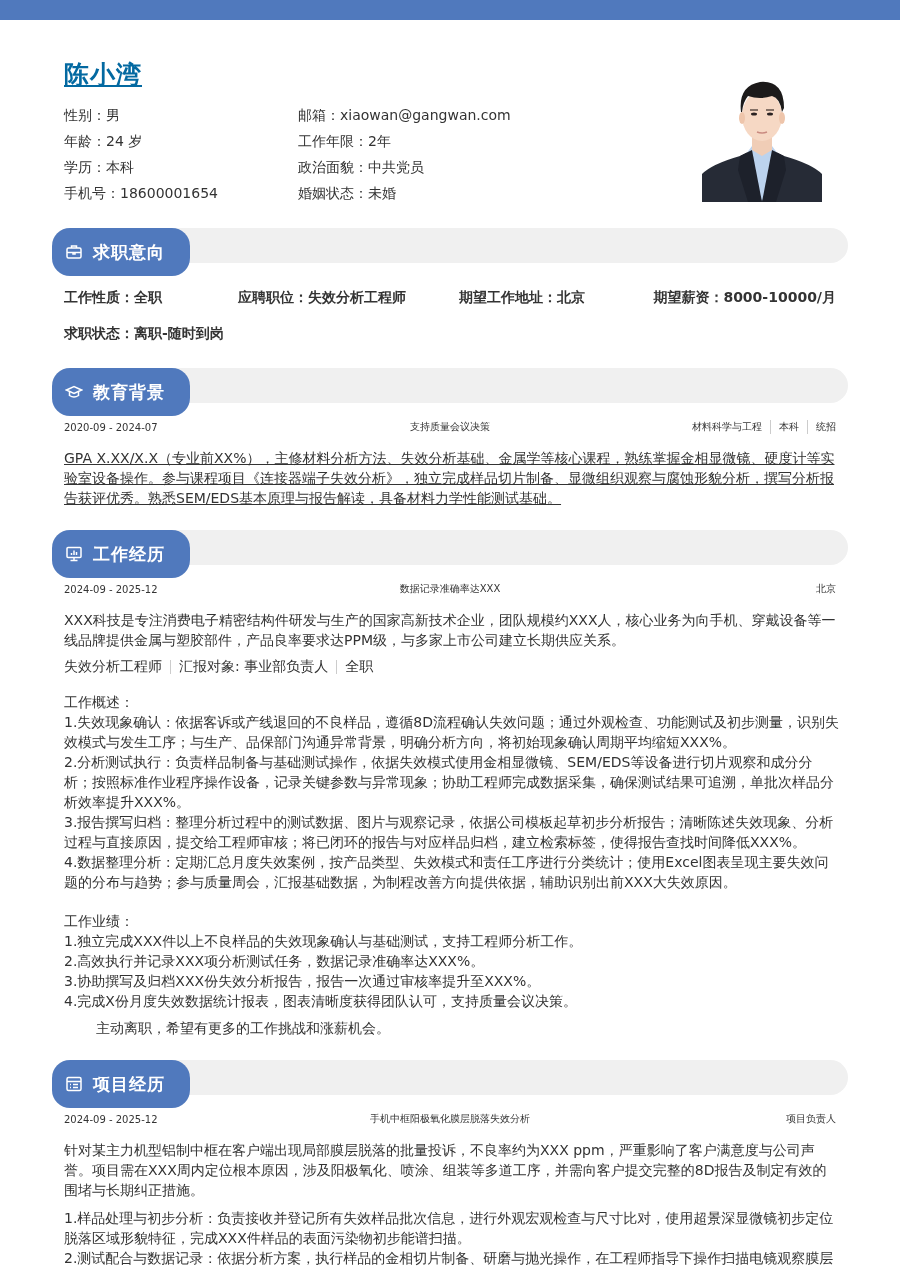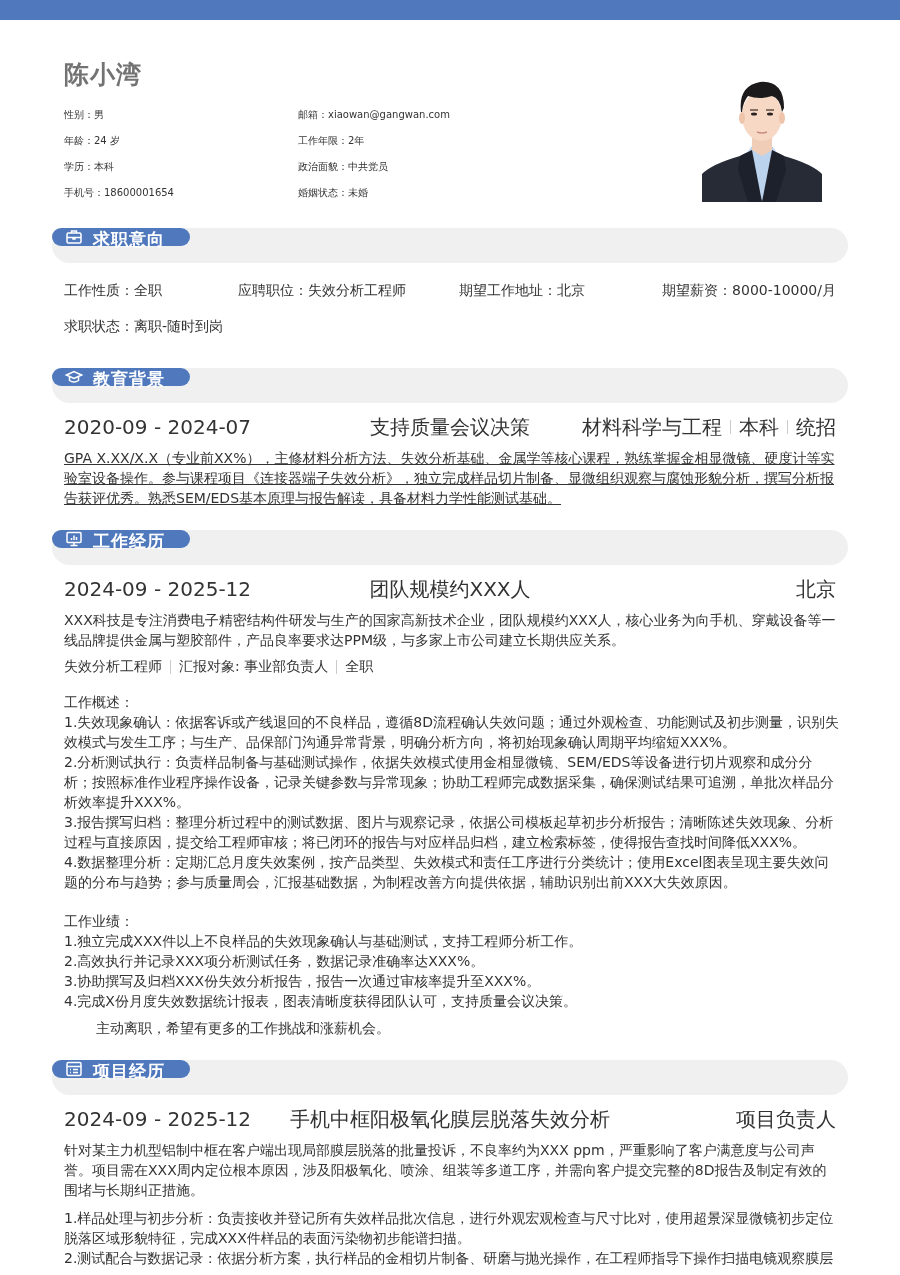--- a/index.html
+++ b/index.html
@@ -1,36 +1,36 @@
 <!DOCTYPE html>
 <html><head>
 <meta charset="utf-8">
 <style>
   * { box-sizing: border-box; margin: 0; padding: 0; }
   html, body { width: 900px; height: 1275px; overflow: hidden; background: #ffffff; }
   body { font-family: "DejaVu Sans", "Liberation Sans", sans-serif; color: #333333; position: relative; }
   .topbar { position: absolute; left: 0; top: 0; width: 900px; height: 20px; background: #5079bd; }
-  .name { position: absolute; left: 64px; top: 58px; font-size: 25px; font-weight: bold; color: #737373; letter-spacing: 1px; }
-  .info { position: absolute; font-size: 10px; color: #333333; line-height: 26px; }
+  .name { position: absolute; left: 64px; top: 58px; font-size: 25px; font-weight: bold; color: #0369a1; letter-spacing: 1px; text-decoration: underline; }
+  .info { position: absolute; font-size: 14px; color: #333333; line-height: 26px; }
   .info-col1 { left: 64px; top: 102px; }
   .info-col2 { left: 298px; top: 102px; }
   .info-row { height: 26px; white-space: nowrap; }
   .photo { position: absolute; left: 702px; top: 70px; width: 120px; height: 132px; background: #ffffff; overflow: hidden; }
   .section { position: absolute; left: 52px; width: 796px; height: 35px; background: #f0f0f0; border-radius: 18px; }
-  .section-pill { position: absolute; left: 0; top: 0; height: 18px; width: 138px; background: #5079bd; border-radius: 18px; color: #ffffff; display: flex; align-items: flex-start; padding-left: 13px; }
+  .section-pill { position: absolute; left: 0; top: 0; height: 48px; width: 138px; background: #5079bd; border-radius: 18px; color: #ffffff; display: flex; align-items: center; padding-left: 13px; }
   .section-pill .icon { width: 18px; height: 18px; margin-right: 10px; display: inline-flex; align-items: center; justify-content: center; }
   .section-pill .title { font-size: 17px; font-weight: bold; letter-spacing: 1px; }
-  .row3 { position: absolute; left: 64px; width: 772px; height: 22px; font-size: 20px; display: flex; justify-content: space-between; align-items: center; white-space: nowrap; }
+  .row3 { position: absolute; left: 64px; width: 772px; height: 22px; font-size: 10px; display: flex; justify-content: space-between; align-items: center; white-space: nowrap; }
   .row3 .mid { position: absolute; left: 0; right: 0; text-align: center; pointer-events: none; }
   .row3 .mid span { pointer-events: auto; }
   .para { position: absolute; left: 64px; width: 776px; font-size: 14px; line-height: 20px; color: #333333; }
   .tags { position: absolute; left: 64px; font-size: 14px; display: flex; align-items: center; white-space: nowrap; }
   .sep { display: inline-block; width: 1px; height: 14px; background: #cccccc; margin: 0 8px; }
   .intent-row { position: absolute; left: 64px; width: 772px; font-size: 14px; white-space: nowrap; }
-  .intent-item { position: absolute; top: 0; }
+  .intent-item { position: absolute; top: 7px; font-weight: bold; }
   .right-tags { display: flex; align-items: center; }
 </style>
 </head>
 <body>
 
 <div class="topbar"></div>
 
 <div class="name">陈小湾</div>
 
 <div class="info info-col1">
@@ -137,21 +137,21 @@
         <path d="M9 10 V5.5"></path>
         <path d="M11.5 10 V7"></path>
       </svg>
     </span>
     <span class="title">工作经历</span>
   </div>
 </div>
 
 <div class="row3" style="top:578px;">
   <span>2024-09 - 2025-12</span>
-  <div class="mid"><span>团队规模约XXX人</span></div>
+  <div class="mid"><span>数据记录准确率达XXX</span></div>
   <span>北京</span>
 </div>
 
 <div class="para" style="top:610px;">XXX科技是专注消费电子精密结构件研发与生产的国家高新技术企业，团队规模约XXX人，核心业务为向手机、穿戴设备等一线品牌提供金属与塑胶部件，产品良率要求达PPM级，与多家上市公司建立长期供应关系。</div>
 
 <div class="tags" style="top:656px; height:22px;">
   <span>失效分析工程师</span>
   <span class="sep"></span>
   <span>汇报对象: 事业部负责人</span>
   <span class="sep"></span>

